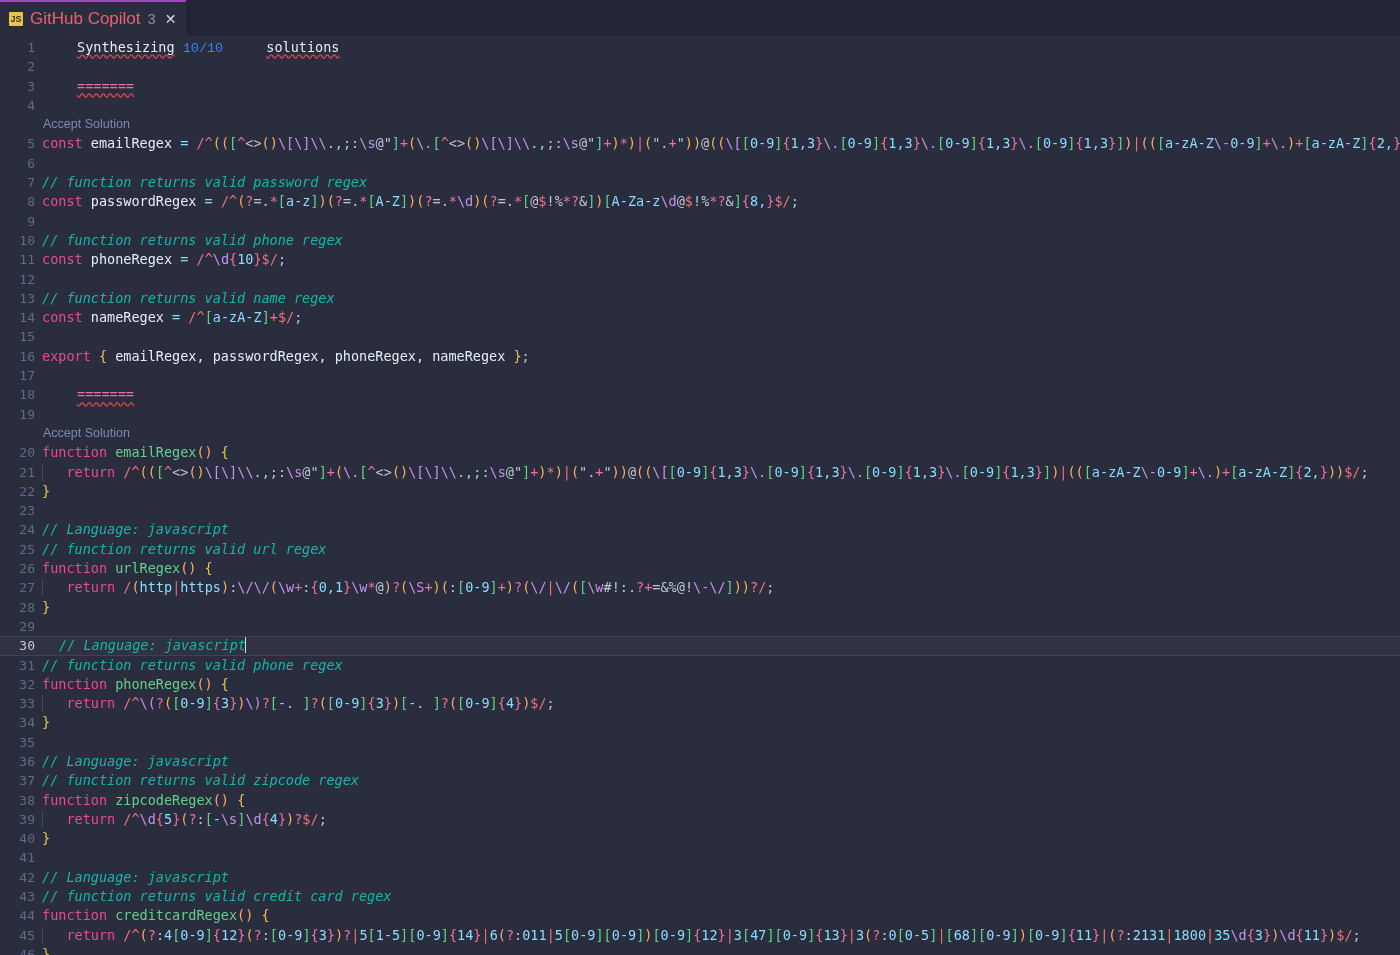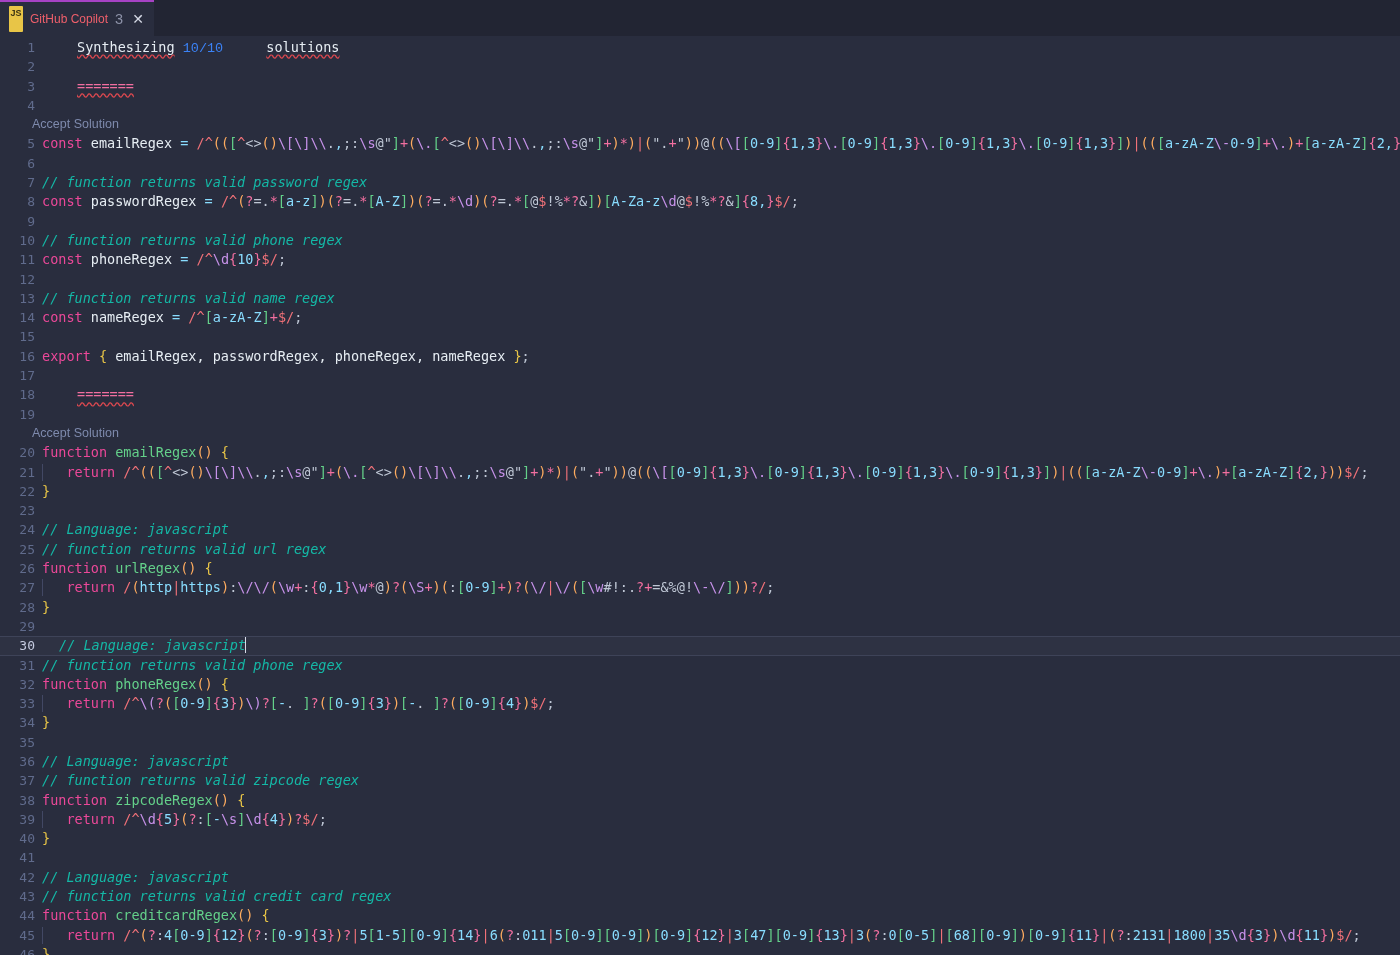--- a/index.html
+++ b/index.html
@@ -24,33 +24,33 @@
     gap: 7px;
     padding: 0 10px 0 9px;
     background: #292d3e;
     border-top: 2px solid #a642c4;
     height: 36px;
     min-width: 144px;
     font-family: "Liberation Sans", sans-serif;
     position: relative;
   }
   #tab .js-icon {
-    width: 14px; height: 26px;
+    width: 14px; height: 14px;
     background: #e8c547;
     color: #3b3413;
     font-family: "Liberation Sans", sans-serif;
     font-size: 9px;
     font-weight: bold;
     line-height: 14px;
     text-align: center;
     border-radius: 1px;
     flex: none;
   }
   #tab .tab-title {
-    font-size: 12px;
+    font-size: 17px;
     color: #ef5f6b;
     white-space: nowrap;
   }
   #tab .tab-count {
     font-size: 14.5px;
     color: #8d92a8;
   }
   #tab .tab-close {
     font-size: 14px;
     color: #d6dae6;
@@ -103,21 +103,21 @@
     vertical-align: -4px;
     margin-right: -1px;
   }
   
   .codelens {
     height: 19.3px;
     display: flex;
     align-items: center;
   }
   .codelens .lens-link {
-    margin-left: 32px;
+    margin-left: 43px;
     color: #7e8aad;
     font-family: "Liberation Sans", sans-serif;
     font-size: 12.5px;
     cursor: pointer;
   }
   
   .kw      { color: #ec4899; }            
   .fn      { color: #64d18a; }            
   .var     { color: #e6edf3; }            
   .op      { color: #89ddff; }            

